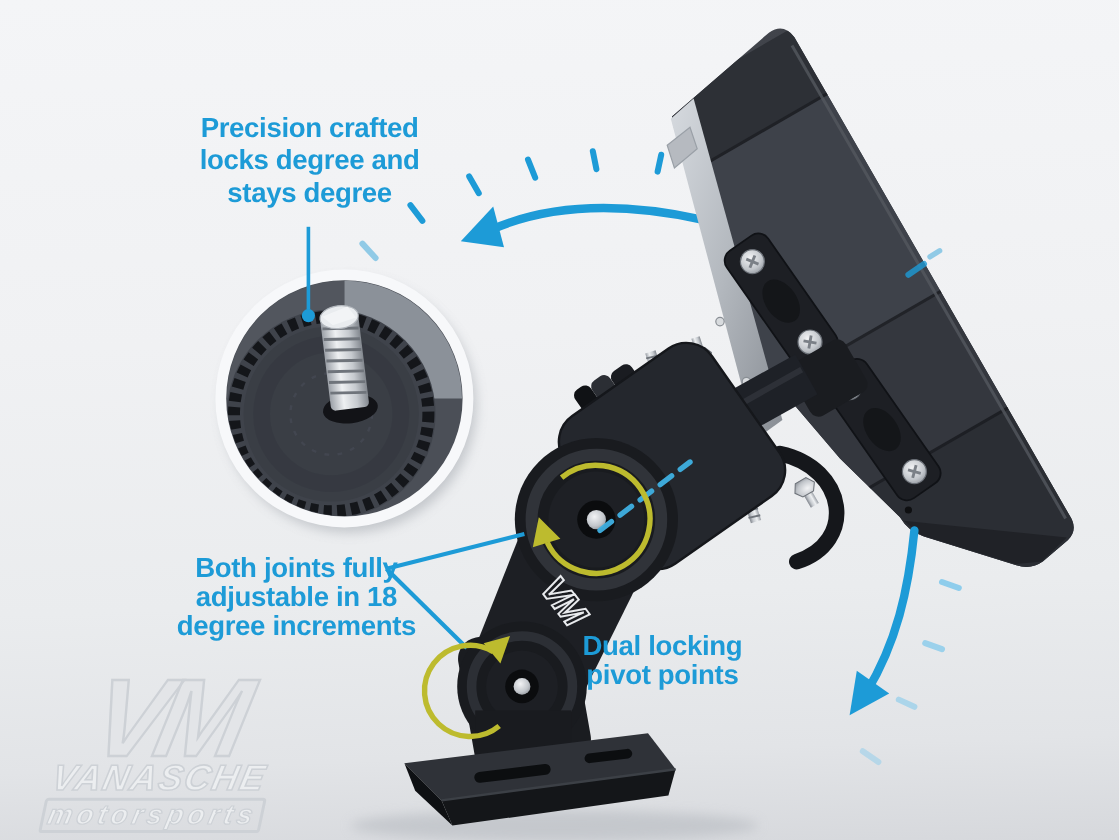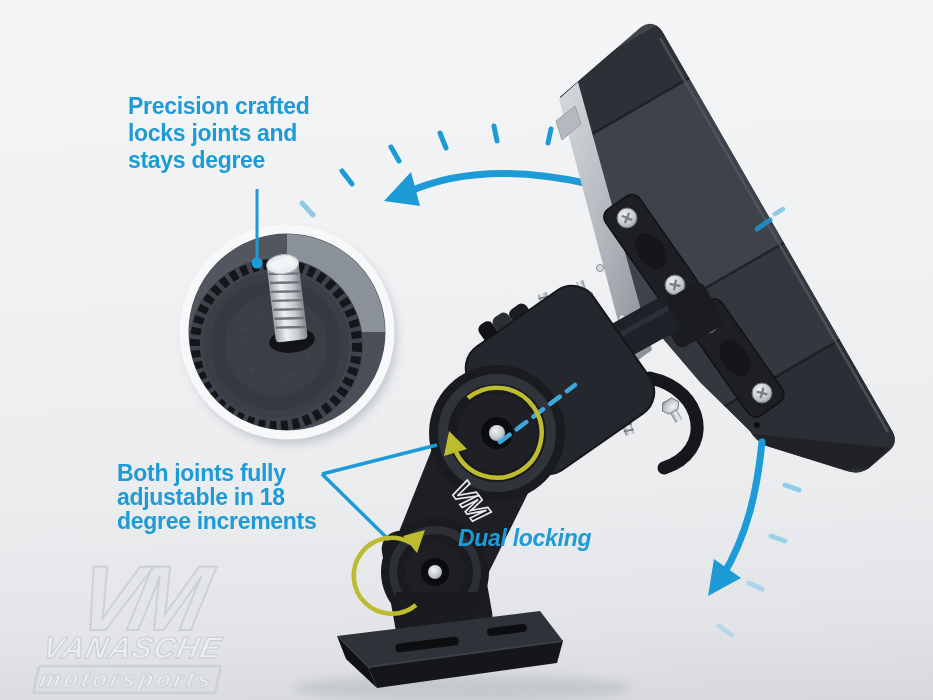--- a/index.html
+++ b/index.html
@@ -3,27 +3,27 @@
 <meta charset="utf-8">
 <style>
   html,body{margin:0;padding:0;}
   body{font-family:"Liberation Sans",sans-serif;}
   .stage{
     position:relative;width:933px;height:700px;overflow:hidden;
     background:linear-gradient(178deg,#f4f5f7 0%,#f0f1f3 40%,#eaecee 70%,#e2e4e7 88%,#d6d8dc 100%);
   }
   .scene{position:absolute;left:0;top:0;}
   .ann{
-    position:absolute;font-weight:bold;
+    position:absolute;text-align:center;font-weight:bold;
     color:var(--annotation-blue,#1d9bd7);
     font-size:23px;line-height:26px;letter-spacing:-0.3px;
   }
   #ann-precision{left:128px;top:93px;width:260px;line-height:27px;}
   #ann-joints{left:117px;top:437px;width:260px;line-height:24px;margin-top:24px;}
-  #ann-pivot{left:458px;top:526px;width:240px;line-height:24px;font-style:italic;}
+  #ann-pivot{left:432px;top:526px;width:240px;line-height:24px;}
 </style>
 </head>
 <body>
 
 <div class="stage">
 
 <svg class="scene" width="933" height="700" viewBox="0 0 933 700">
   <defs>
     <linearGradient id="silverSide" x1="0" y1="0" x2="1" y2="1">
       <stop offset="0" stop-color="#d6dadf"></stop>
@@ -278,27 +278,28 @@
     <text x="92" y="110" text-anchor="middle" font-size="30" font-weight="bold" font-style="italic" letter-spacing="1.5" fill="#eceef0" style="stroke:var(--logo-gray,#cdd1d6)" stroke-width="1.3">VANASCHE</text>
     <g transform="translate(2,118)">
       <rect x="0" y="0" width="182" height="27" rx="2" fill="none" style="stroke:var(--logo-gray,#cdd1d6)" stroke-width="2.5"></rect>
       <text x="91" y="21" text-anchor="middle" font-size="23" font-weight="bold" font-style="italic" letter-spacing="3.5" fill="#eceef0" style="stroke:var(--logo-gray,#cdd1d6)" stroke-width="1">motorsports</text>
     </g>
   </g>
 </svg>
 
 <div class="ann" id="ann-precision">
   <div>Precision crafted</div>
-  <div>locks joints and</div>
+  <div>locks degree and</div>
   <div>stays degree</div>
 </div>
 
 <div class="ann" id="ann-joints">
   <div>Both joints fully</div>
   <div>adjustable in 18</div>
   <div>degree increments</div>
 </div>
 
 <div class="ann" id="ann-pivot">
   <div>Dual locking</div>
+  <div>pivot points</div>
 </div>
 
 </div>
 
 </body></html>

